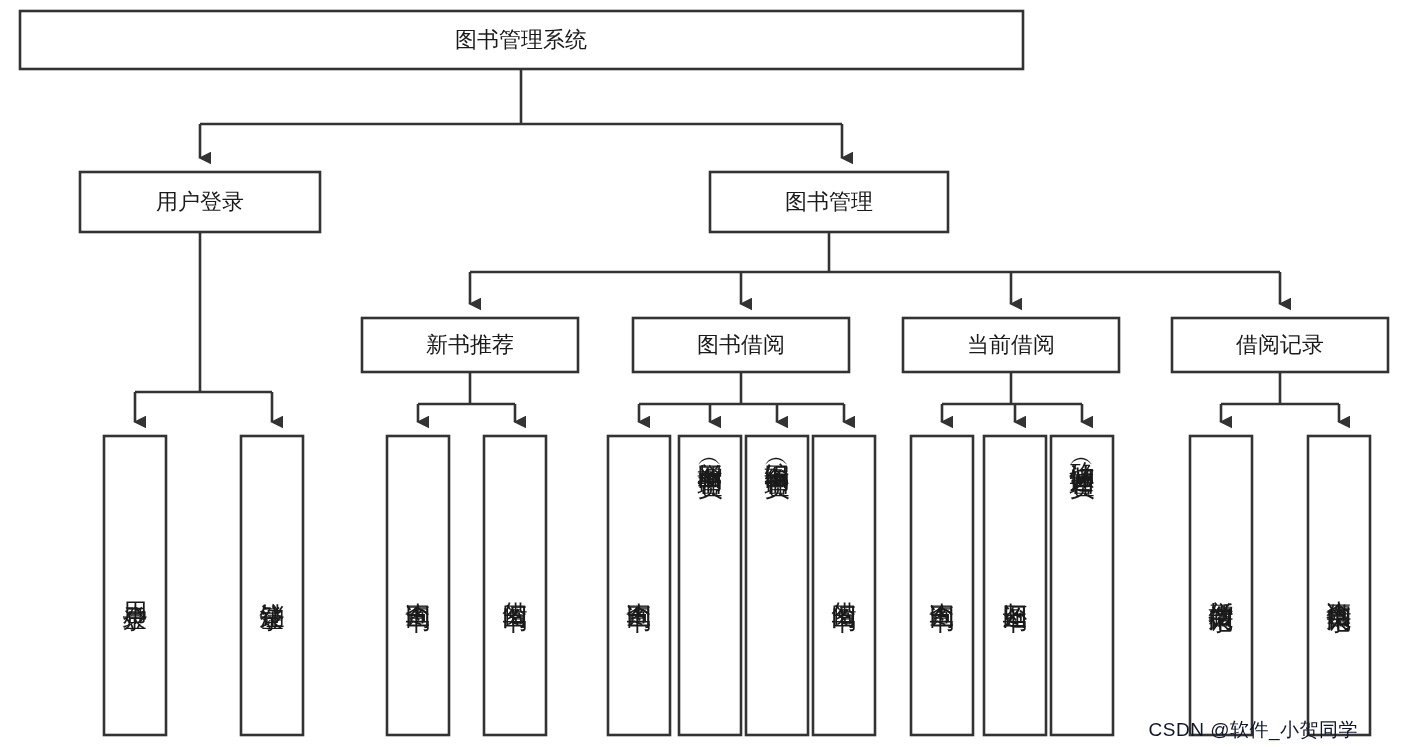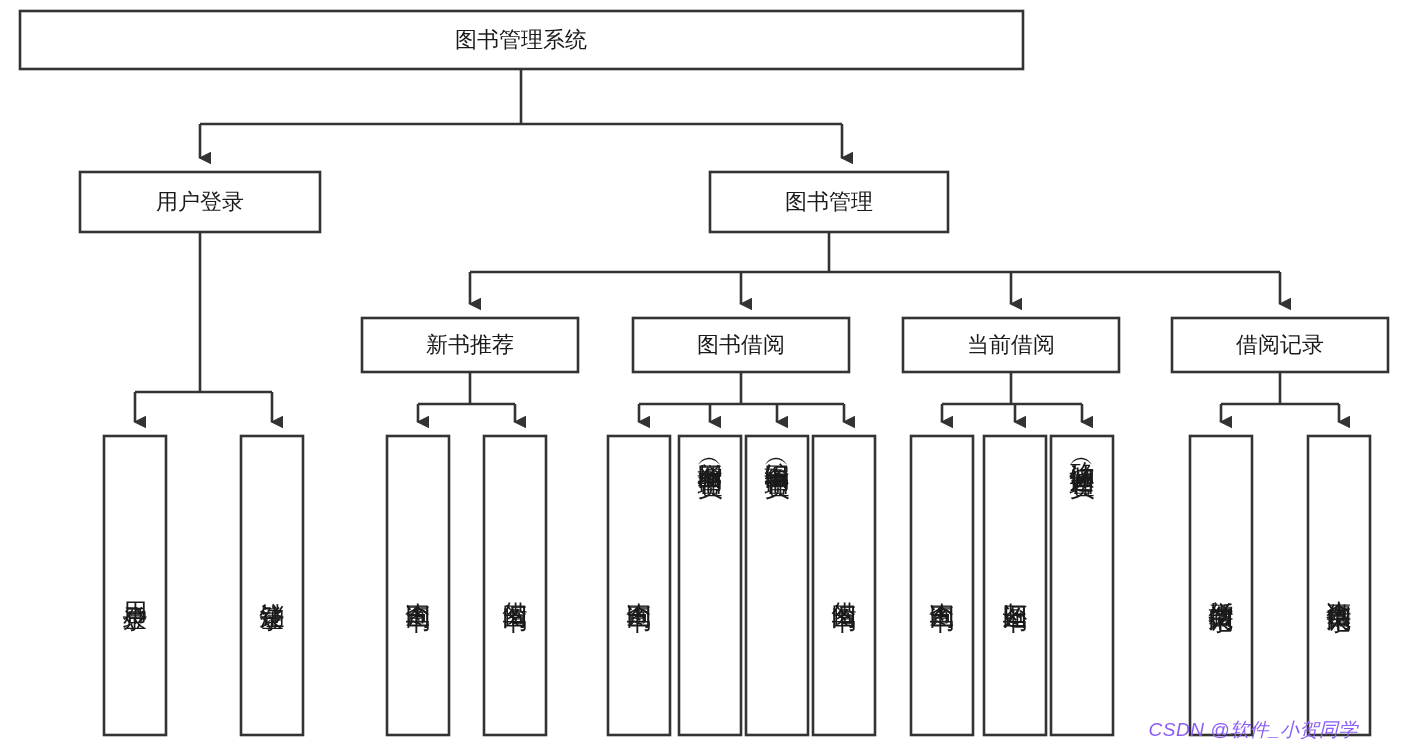--- a/index.html
+++ b/index.html
@@ -65,24 +65,23 @@
     justify-content: center;
   }
   .vlabel-wrap.align-middle { align-items: center; }
   .vlabel-wrap.align-start  { align-items: flex-start; }
   .watermark {
     position: absolute;
     right: 10px;
     bottom: 4px;
     font-family: "Liberation Sans", "DejaVu Sans", sans-serif;
     font-size: 19px;
-    color: #8b5cf6;
+    color: #0f172a;
     white-space: nowrap;
     letter-spacing: 0.5px;
-    font-style: italic;
   }
 </style>
 </head>
 <body>
 
 <div id="diagram-root">
 
   <svg class="diagram-svg" viewBox="0 0 1405 747">
     <defs>
       <marker id="arrow" viewBox="0 0 12 12" refX="6" refY="10.5" markerWidth="13" markerHeight="13" orient="auto-start-reverse" markerUnits="userSpaceOnUse">

